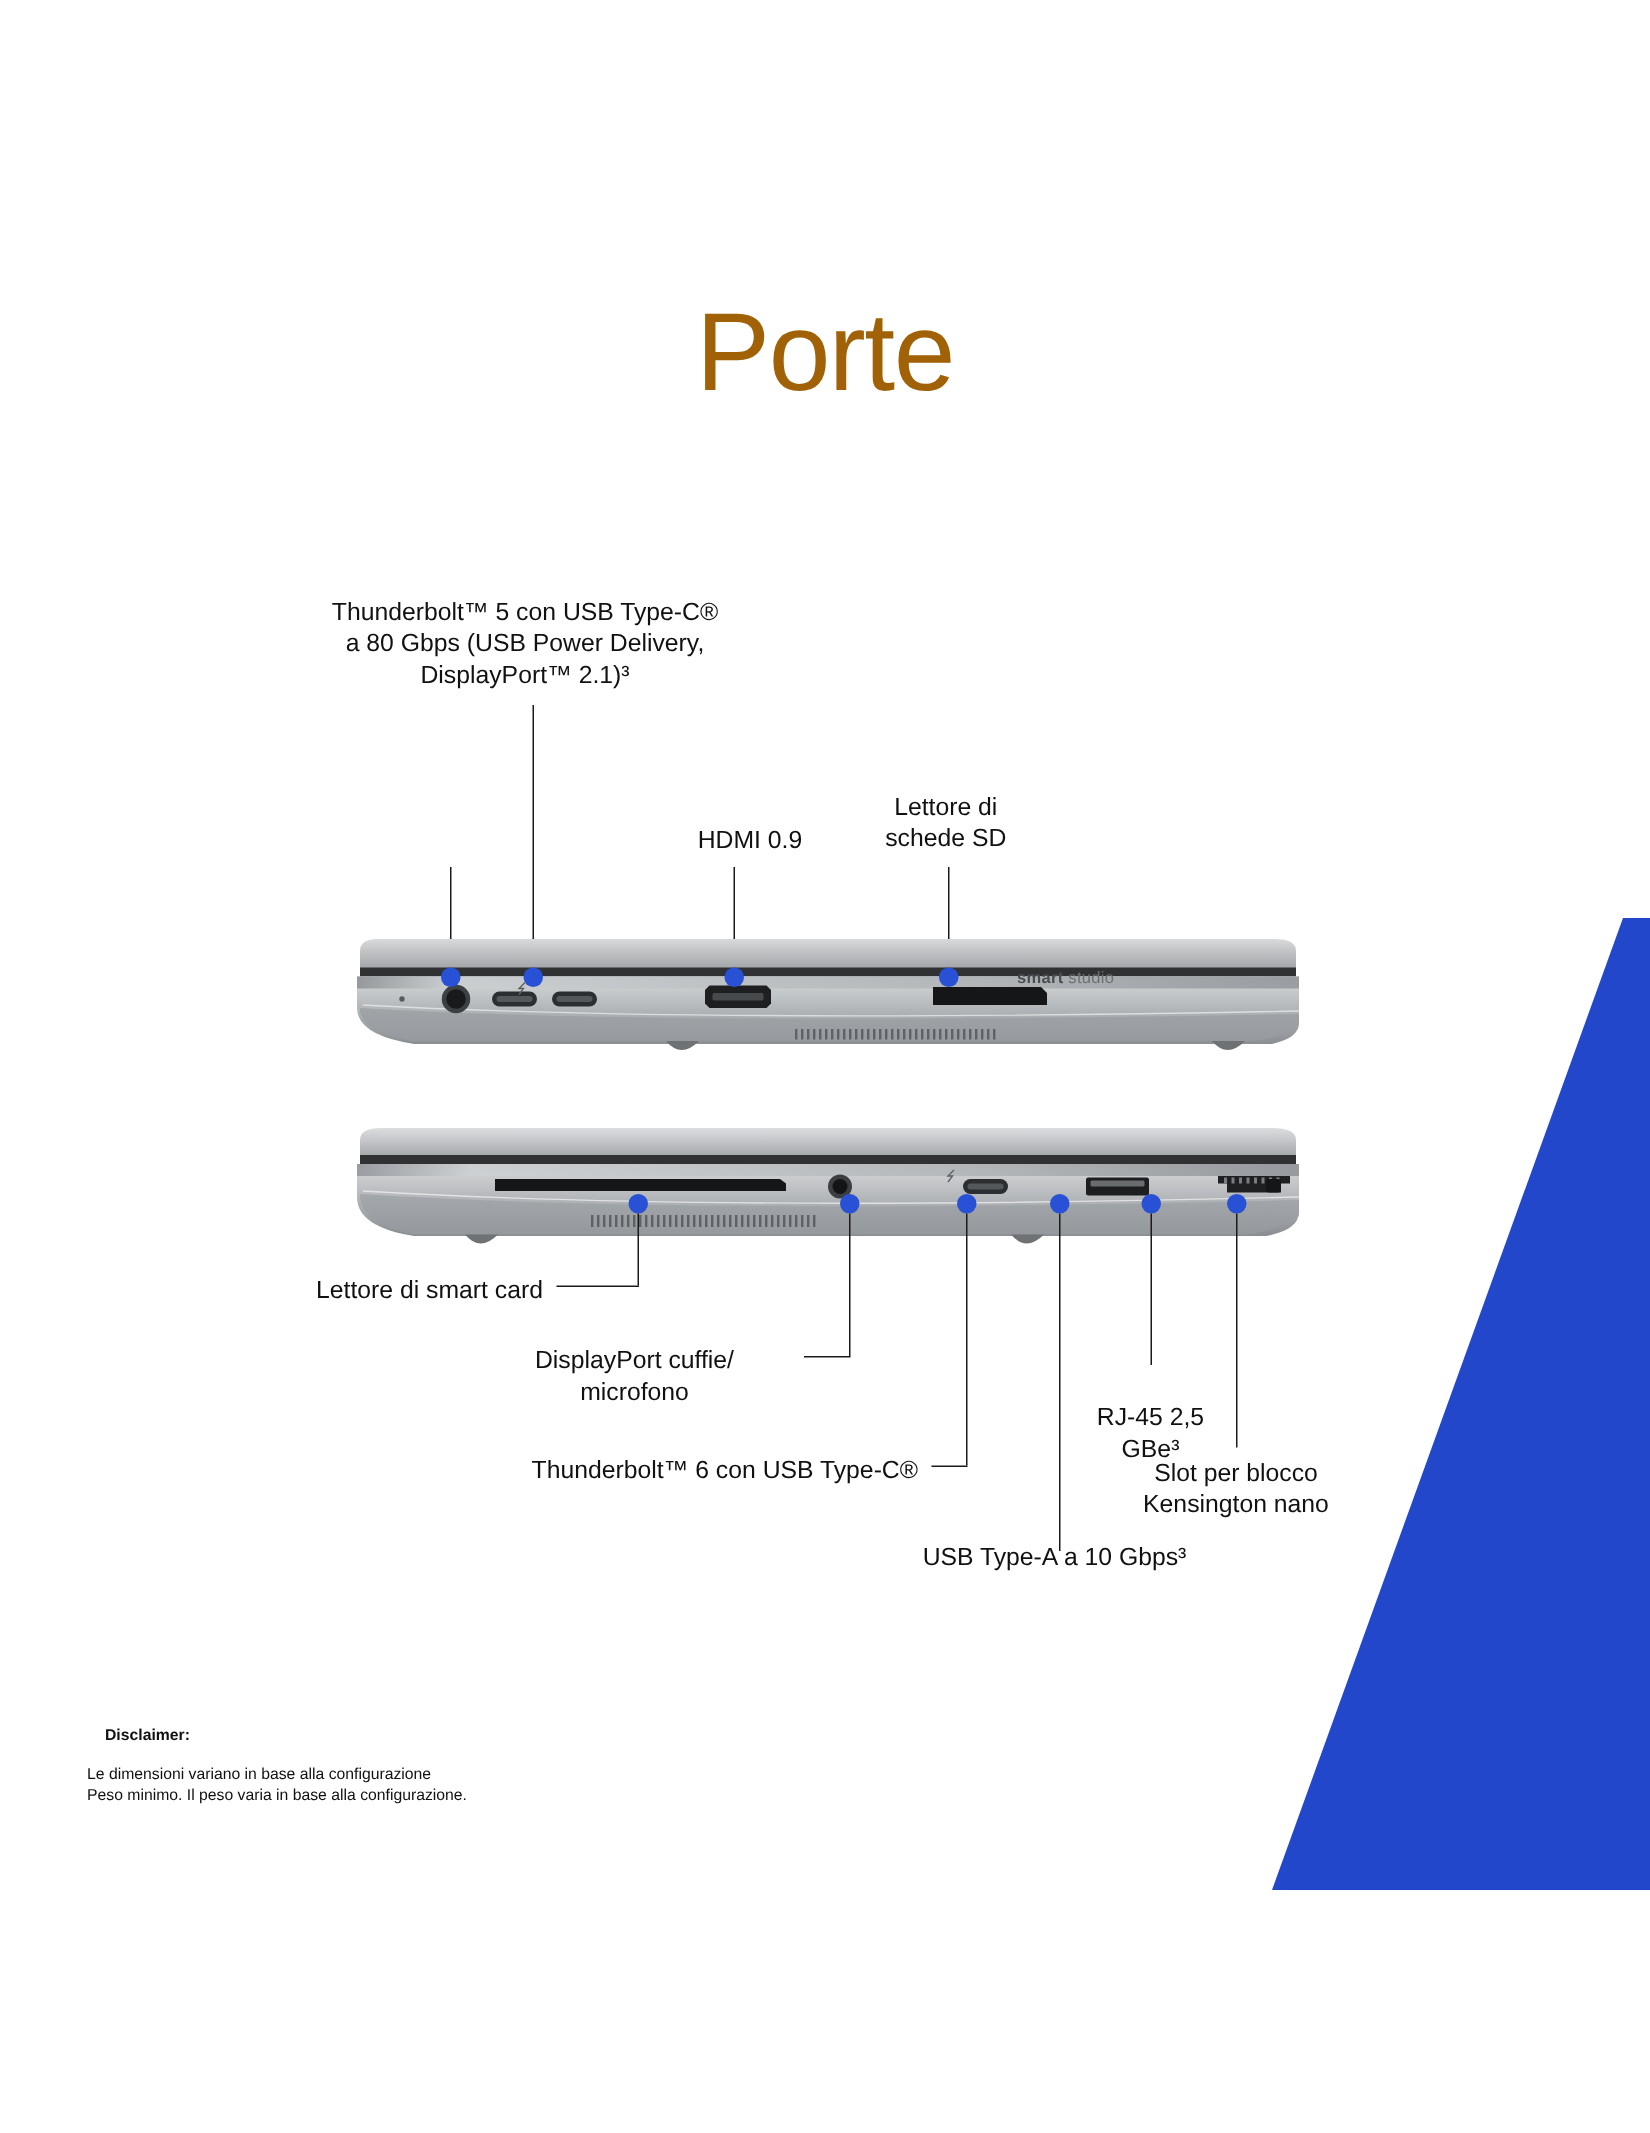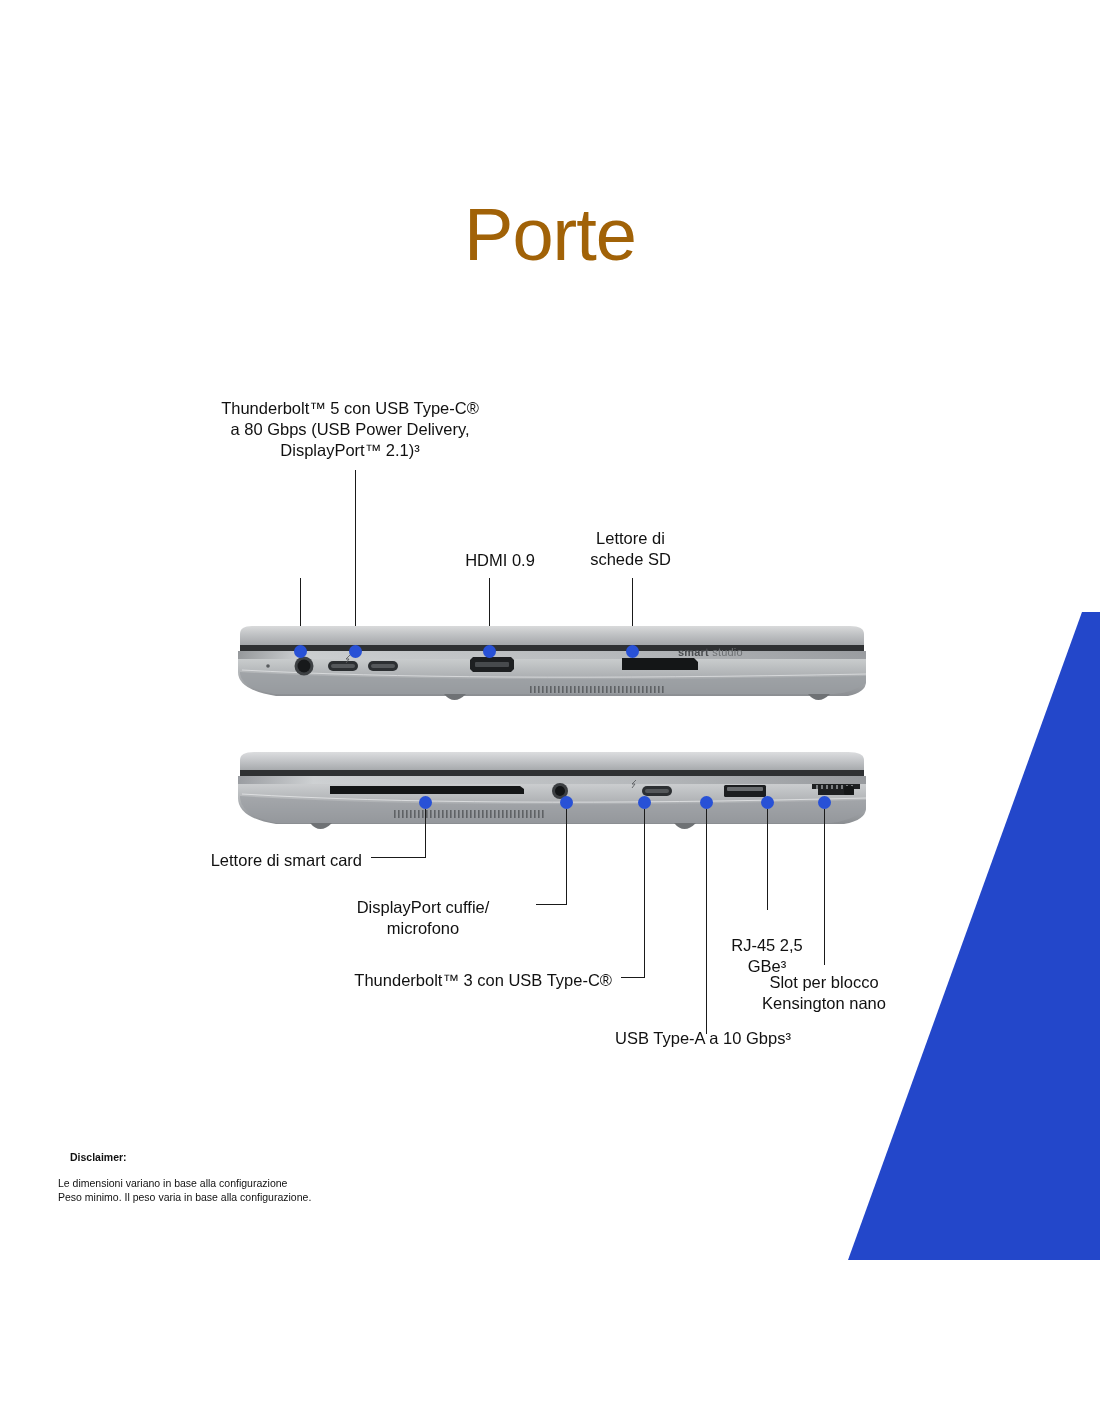--- a/index.html
+++ b/index.html
@@ -341,21 +341,21 @@
 
   <div class="leader v" style="left:767px; top:809px; height:101px;"></div>
 
   <div class="leader v" style="left:824px; top:809px; height:156px;"></div>
 
   <div class="callout right" style="left:130px; top:850px; width:232px;">Lettore di smart card</div>
 
   <div class="callout center" style="left:318px; top:897px; width:210px;">DisplayPort cuffie/
 microfono</div>
 
-  <div class="callout right" style="left:300px; top:970px; width:312px;">Thunderbolt™ 3 con USB Type-C®</div>
+  <div class="callout right" style="left:300px; top:970px; width:312px;">Thunderbolt™ 6 con USB Type-C®</div>
 
   <div class="callout center" style="left:692px; top:919px; width:150px;margin-top:16px;">RJ-45 2,5
 GBe³</div>
 
   <div class="callout center" style="left:728px; top:972px; width:192px;">Slot per blocco
 Kensington nano</div>
 
   <div class="callout center" style="left:598px; top:1028px; width:210px;">USB Type-A a 10 Gbps³</div>
 
   <div class="disc-title">Disclaimer:</div>

